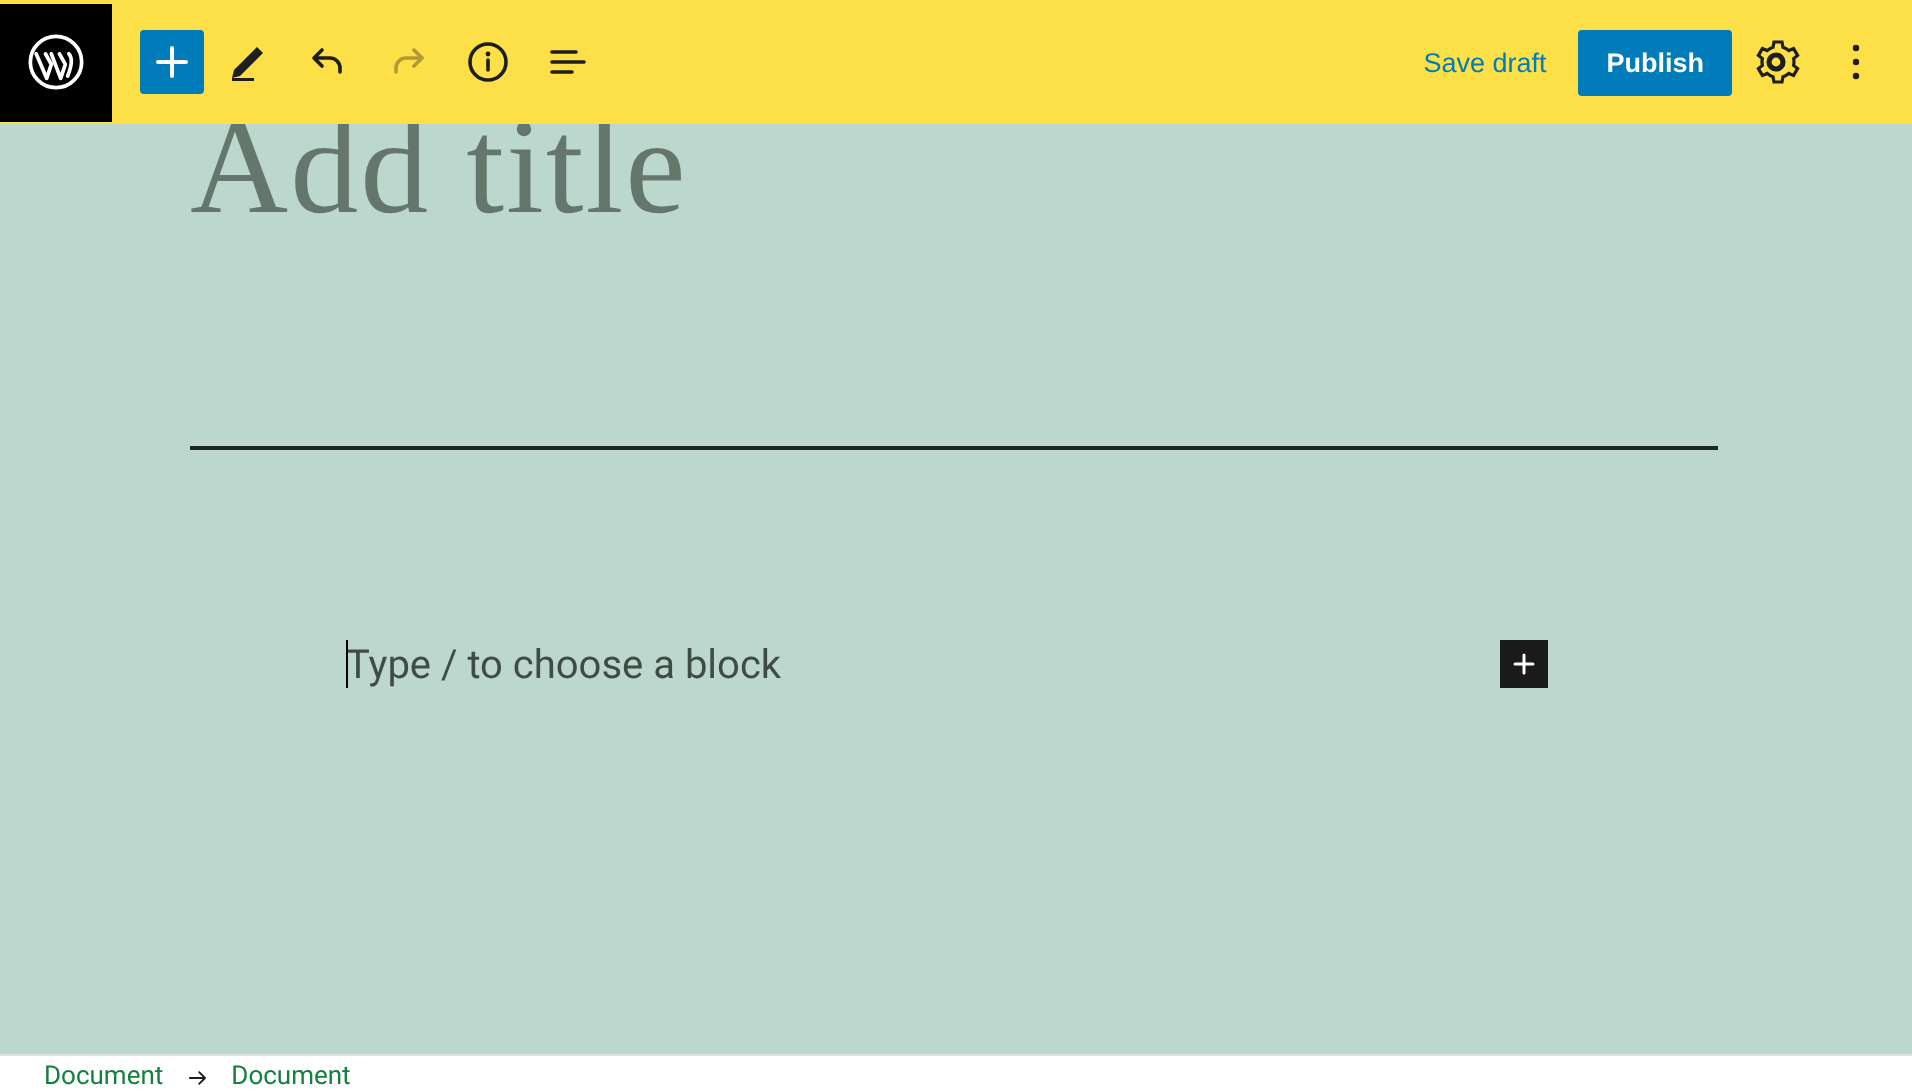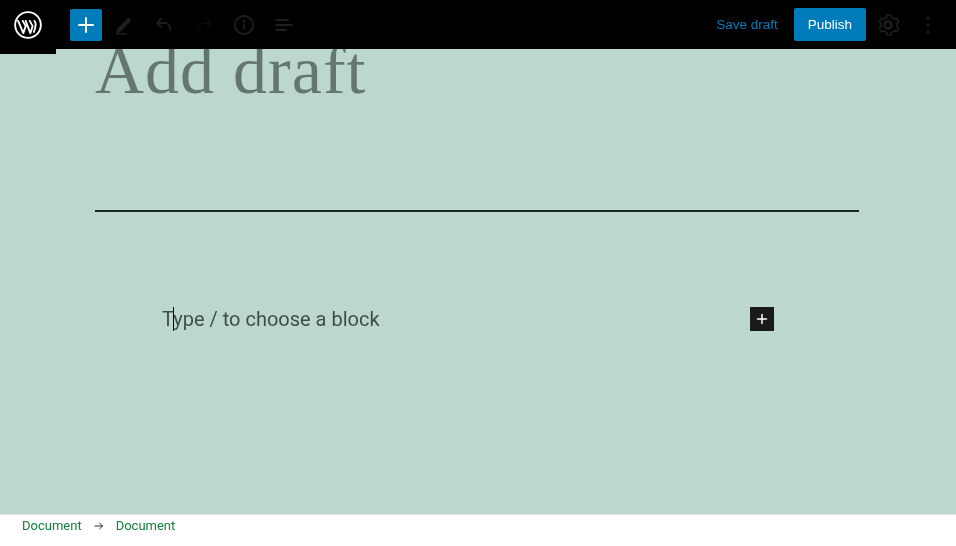--- a/index.html
+++ b/index.html
@@ -1,22 +1,22 @@
 <!DOCTYPE html>
 <html><head>
   <meta charset="utf-8">
   <style>
     * { margin: 0; padding: 0; box-sizing: border-box; }
     html, body { width: 956px; height: 546px; font-family: -apple-system, BlinkMacSystemFont, "Segoe UI", Roboto, sans-serif; overflow: hidden; background: #fff; }
 
     .topbar {
-      height: 49px;
-      display: flex;
-      align-items: center;
-      background: #000000;
+      height: 62px;
+      display: flex;
+      align-items: center;
+      background: #fde047;
       position: relative;
       z-index: 10;
     }
     .wp-logo-box {
       width: 56px;
       height: 59px;
       background: #000;
       display: flex;
       align-items: center;
       justify-content: center;
@@ -68,21 +68,21 @@
       font-weight: 400;
     }
     .publish-btn {
       background: #007cba;
       color: #fff;
       border: none;
       font-size: 13.5px;
       padding: 9px 14px;
       border-radius: 2px;
       cursor: pointer;
-      font-weight: 400;
+      font-weight: 700;
       text-align: center;
     }
     .icon-btn {
       width: 36px;
       height: 36px;
       display: flex;
       align-items: center;
       justify-content: center;
       border: none;
       background: transparent;
@@ -111,21 +111,21 @@
     .separator-line {
       position: absolute;
       left: 95px;
       right: 97px;
       top: 161px;
       height: 2px;
       background: #1a2a1f;
     }
     .block-row {
       position: absolute;
-      left: 162px;
+      left: 173px;
       top: 258px;
       right: 182px;
       display: flex;
       align-items: center;
     }
     .block-placeholder {
       flex: 1;
       font-size: 20px;
       color: rgba(20,30,20,0.75);
       border: none;
@@ -233,21 +233,21 @@
       <svg viewBox="0 0 24 24" fill="#1e1e1e">
           <circle cx="12" cy="5" r="1.6"></circle>
           <circle cx="12" cy="12" r="1.6"></circle>
           <circle cx="12" cy="19" r="1.6"></circle>
         </svg>
     </button>
   </div>
 </div>
 
 <div class="canvas">
-  <div class="title-ghost">Add draft</div>
+  <div class="title-ghost">Add title</div>
   <div class="separator-line"></div>
 
   <div class="text-cursor"></div>
   <div class="block-row">
     <input class="block-placeholder" placeholder="Type / to choose a block" style="">
     <button class="inline-add">
       <svg viewBox="0 0 24 24" fill="none">
           <path d="M12 6v12M6 12h12" stroke="#fff" stroke-width="2" stroke-linecap="round"></path>
         </svg>
     </button>

